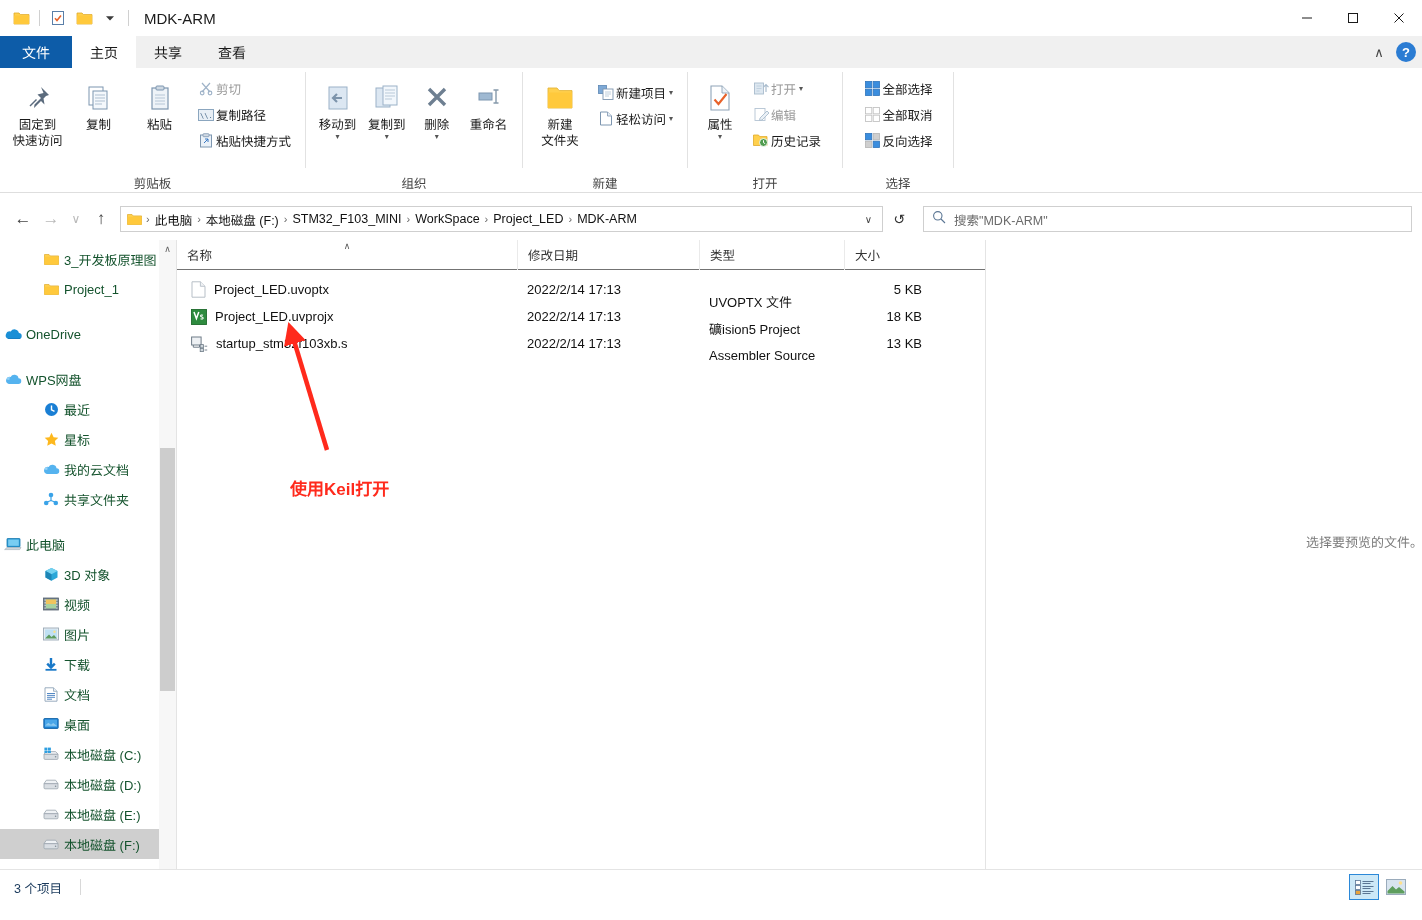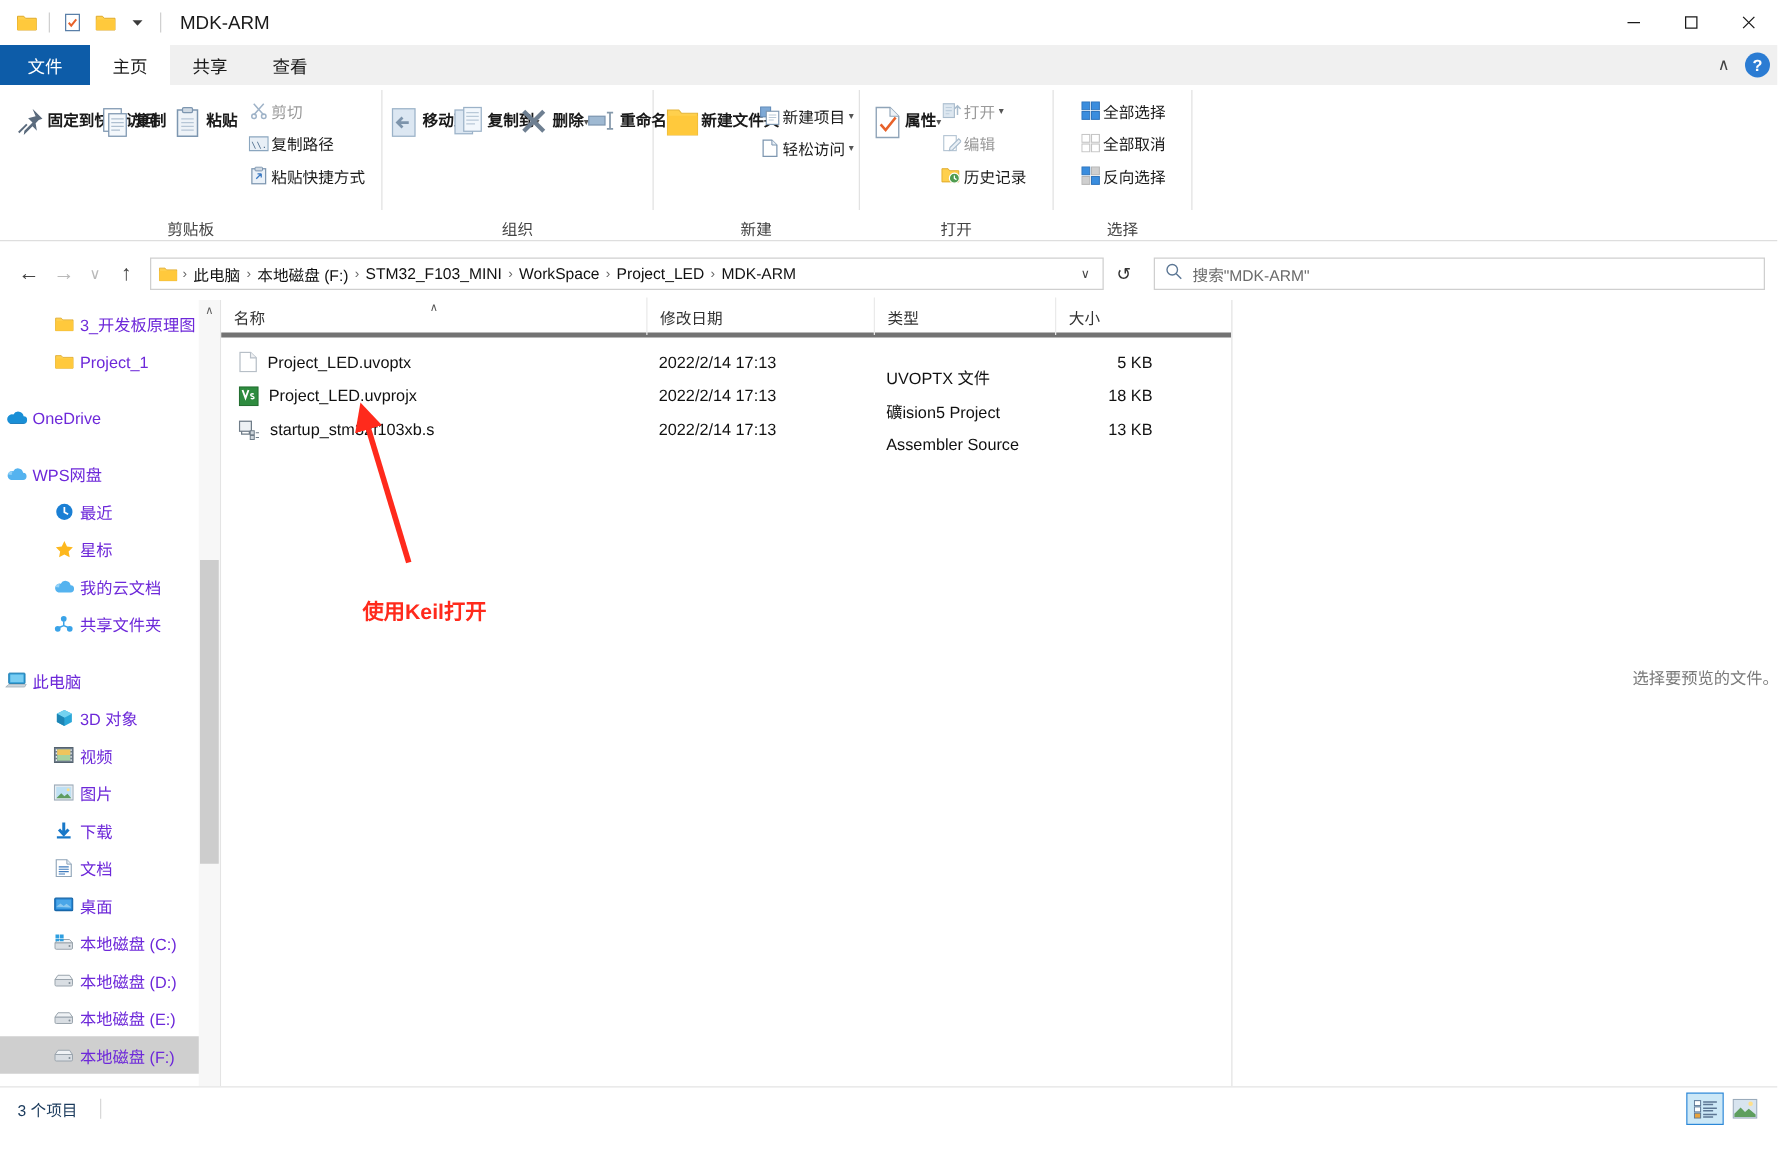--- a/index.html
+++ b/index.html
@@ -53,22 +53,22 @@
   }
   .group { display: flex; flex-direction: column; position: relative; padding: 0; }
   .group-body { flex: 1; display: flex; align-items: flex-start; padding: 4px 8px 0 8px; gap: 2px; }
   .group-label {
     height: 20px; font-size: 12.5px; color: #444; text-align: center;
     display: flex; align-items: center; justify-content: center; white-space: nowrap;
   }
   .group-divider { width: 1px; background: #e2e2e2; margin: 4px 0 24px 0; }
 
   .bigbtn {
-    width: 68px; display: flex; align-items: center;
-    padding-top: 6px; font-size: 12.5px; color: #1a1a1a; line-height: 1.25; text-align: center; font-weight: bold;
+    width: 68px; display: flex; flex-direction: column; align-items: center;
+    padding-top: 6px; font-size: 12.5px; color: #1a1a1a; line-height: 1.25; text-align: center;
   }
   .bigbtn .ico { height: 40px; display: flex; align-items: center; justify-content: center; }
   .bigbtn .lbl { white-space: nowrap; }
 
   .smallcol { display: flex; flex-direction: column; padding-top: 4px; gap: 1px; }
   .smallbtn {
     display: flex; align-items: center; gap: 1px; height: 25px; padding: 0 6px;
     font-size: 12.5px; color: #1a1a1a; white-space: nowrap;
   }
   .smallbtn.disabled { color: #9a9a9a; }
@@ -98,33 +98,33 @@
     display: flex; align-items: center; gap: 8px; padding: 0 8px;
   }
   .searchbox .ph { font-size: 12.5px; color: #6a6a6a; }
 
   
   .main { position: absolute; top: 240px; left: 0; width: 1422px; height: 645px; display: flex; background: #fff; }
 
   
   .sidebar { width: 176px; position: relative; overflow: hidden; background: #fff; }
   .navlist { padding-top: 4px; }
-  .navitem { display: flex; align-items: center; height: 30px; padding-left: 0; font-size: 13px; color: #6d28d9; white-space: nowrap; }
+  .navitem { display: flex; align-items: center; height: 30px; padding-left: 0; font-size: 13px; color: #14532d; white-space: nowrap; }
   .navitem.selected { background: #cfcfcf; }
   .navitem .ico { width: 26px; min-width: 26px; display: flex; align-items: center; justify-content: center; }
   .indent1 { }
   .indent2 { padding-left: 38px; }
   .sb-scroll { position: absolute; right: 0; top: 0; width: 17px; height: 645px; background: #f7f7f7; }
   .sb-arrow { height: 17px; display: flex; align-items: center; justify-content: center; font-size: 9px; color: #606060; }
   .sb-thumb { position: absolute; left: 1px; width: 15px; background: #cdcdcd; }
   .split-v { width: 1px; background: #e4e4e4; }
 
   
   .filepane { flex: 1; position: relative; background: #fff; }
-  .colhead { display: flex; height: 30px; border-bottom: 4px solid #737373; align-items: center; position: relative; }
+  .colhead { display: flex; height: 30px; border-bottom: 1px solid #737373; align-items: center; position: relative; }
   .col { font-size: 12.5px; color: #333; padding-left: 10px; position: relative; height: 30px; display: flex; align-items: center; }
   .col + .col { border-left: 1px solid #eaeaea; }
   .col.name { width: 340px; }
   .col.date { width: 182px; }
   .col.type { width: 145px; }
   .col.size { width: 100px; }
   .sortmark { position: absolute; top: 1px; left: 0; width: 340px; text-align: center; font-size: 9px; color: #555; }
   .rows { padding-top: 6px; }
   .row { display: flex; align-items: center; height: 27px; font-size: 13px; color: #111; }
   .cell { display: flex; align-items: center; height: 27px; white-space: nowrap; overflow: hidden; text-align: center; }

